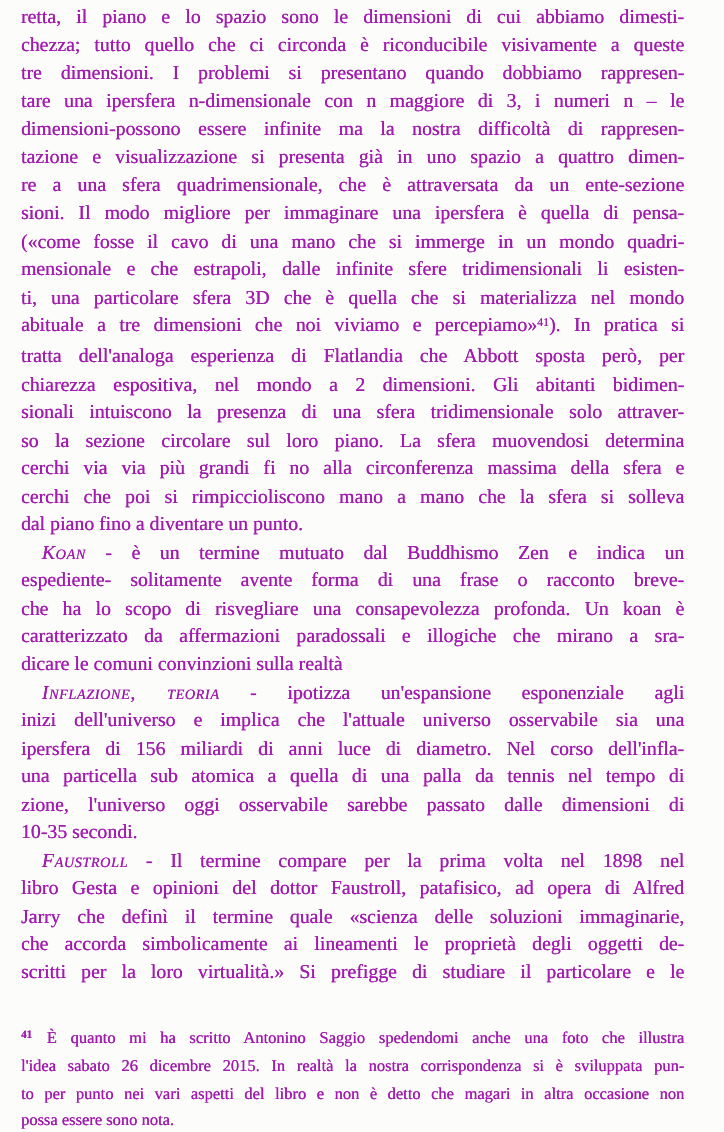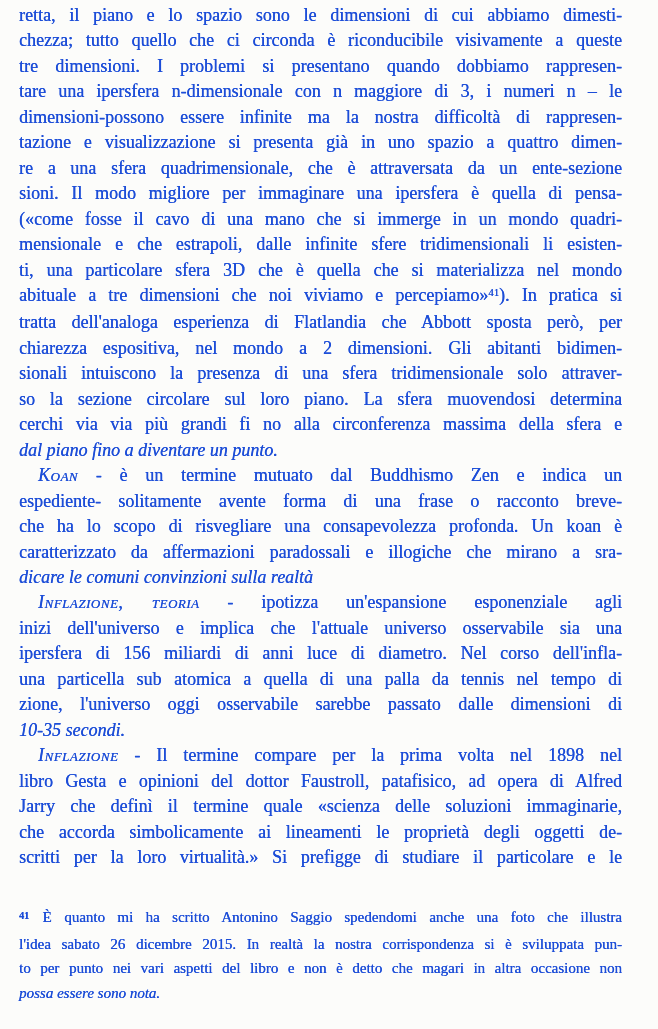--- a/index.html
+++ b/index.html
@@ -1,33 +1,33 @@
 <!DOCTYPE html>
 <html><head>
 <meta charset="utf-8">
 <style>
   * { margin: 0; padding: 0; box-sizing: border-box; }
   html, body { width: 658px; height: 1029px; }
   .page {
     width: 658px;
     height: 1029px;
     background: #fcfcfa;
-    color: #1d4ed8;
+    color: #a21caf;
     font-family: "Liberation Serif", "DejaVu Serif", serif;
     padding: 3px 36px 0 19px;
     overflow: hidden;
     text-shadow: 0.25px 0 0 currentColor;
   }
   .body-text { font-size: 18px; }
   .ln {
     line-height: 25.45px;
     text-align: justify;
     text-align-last: justify;
   }
-  .ln.end { text-align-last: left; font-style: italic; }
+  .ln.end { text-align-last: left; }
   .ln.indent { text-indent: 19px; }
   .sc { font-variant: small-caps; letter-spacing: 0.5px; font-style: italic; }
   .sup {
     font-size: 0.6em;
     position: relative;
     top: -0.42em;
     letter-spacing: 0;
   }
   .italic { }
   .footnote {
@@ -60,20 +60,21 @@
       <div class="ln">sioni. Il modo migliore per immaginare una ipersfera è quella di pensa-</div>
       <div class="ln">(«come fosse il cavo di una mano che si immerge in un mondo quadri-</div>
       <div class="ln">mensionale e che estrapoli, dalle infinite sfere tridimensionali li esisten-</div>
       <div class="ln">ti, una particolare sfera 3D che è quella che si materializza nel mondo</div>
       <div class="ln"><span>abituale a tre dimensioni che noi viviamo e percepiamo»</span><span class="sup">41</span><span>). In pratica si</span></div>
       <div class="ln">tratta dell'analoga esperienza di Flatlandia che Abbott sposta però, per</div>
       <div class="ln">chiarezza espositiva, nel mondo a 2 dimensioni. Gli abitanti bidimen-</div>
       <div class="ln">sionali intuiscono la presenza di una sfera tridimensionale solo attraver-</div>
       <div class="ln">so la sezione circolare sul loro piano. La sfera muovendosi determina</div>
       <div class="ln">cerchi via via più grandi fi no alla circonferenza massima della sfera e</div>
+      <div class="ln">cerchi che poi si rimpiccioliscono mano a mano che la sfera si solleva</div>
       <div class="ln end">dal piano fino a diventare un punto.</div>
     </div>
 
     <div>
       <div class="ln indent"><span class="sc">Koan</span><span> - è un termine mutuato dal Buddhismo Zen e indica un</span></div>
       <div class="ln">espediente- solitamente avente forma di una frase o racconto breve-</div>
       <div class="ln">che ha lo scopo di risvegliare una consapevolezza profonda. Un koan è</div>
       <div class="ln">caratterizzato da affermazioni paradossali e illogiche che mirano a sra-</div>
       <div class="ln end">dicare le comuni convinzioni sulla realtà</div>
     </div>
@@ -81,21 +82,21 @@
     <div>
       <div class="ln indent"><span class="sc">Inflazione, teoria</span><span> - ipotizza un'espansione esponenziale agli</span></div>
       <div class="ln">inizi dell'universo e implica che l'attuale universo osservabile sia una</div>
       <div class="ln">ipersfera di 156 miliardi di anni luce di diametro. Nel corso dell'infla-</div>
       <div class="ln">una particella sub atomica a quella di una palla da tennis nel tempo di</div>
       <div class="ln">zione, l'universo oggi osservabile sarebbe passato dalle dimensioni di</div>
       <div class="ln end">10-35 secondi.</div>
     </div>
 
     <div>
-      <div class="ln indent"><span class="sc">Inflazione</span><span> - Il termine compare per la prima volta nel 1898 nel</span></div>
+      <div class="ln indent"><span class="sc">Faustroll</span><span> - Il termine compare per la prima volta nel 1898 nel</span></div>
       <div class="ln"><span>libro </span><span class="italic">Gesta e opinioni del dottor Faustroll, patafisico</span><span>, ad opera di Alfred</span></div>
       <div class="ln">Jarry che definì il termine quale «scienza delle soluzioni immaginarie,</div>
       <div class="ln">che accorda simbolicamente ai lineamenti le proprietà degli oggetti de-</div>
       <div class="ln">scritti per la loro virtualità.» Si prefigge di studiare il particolare e le</div>
     </div>
 
   </div>
 
   <div class="footnote">
     <div class="ln"><span class="fn-marker">41</span><span> È quanto mi ha scritto Antonino Saggio spedendomi anche una foto che illustra</span></div>

